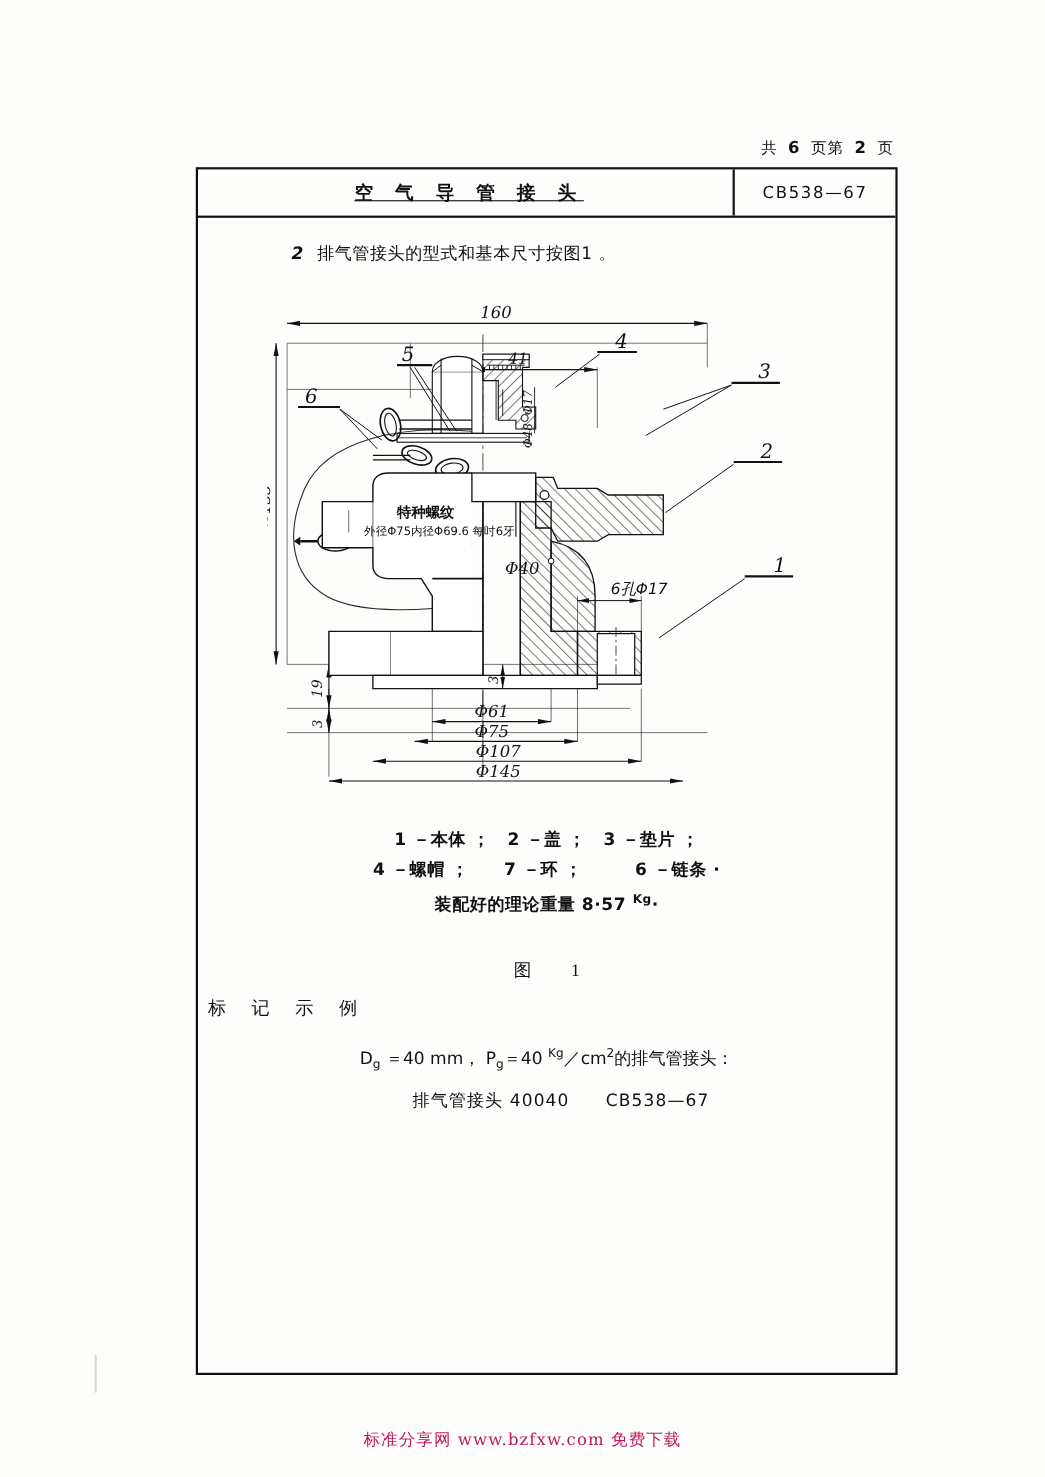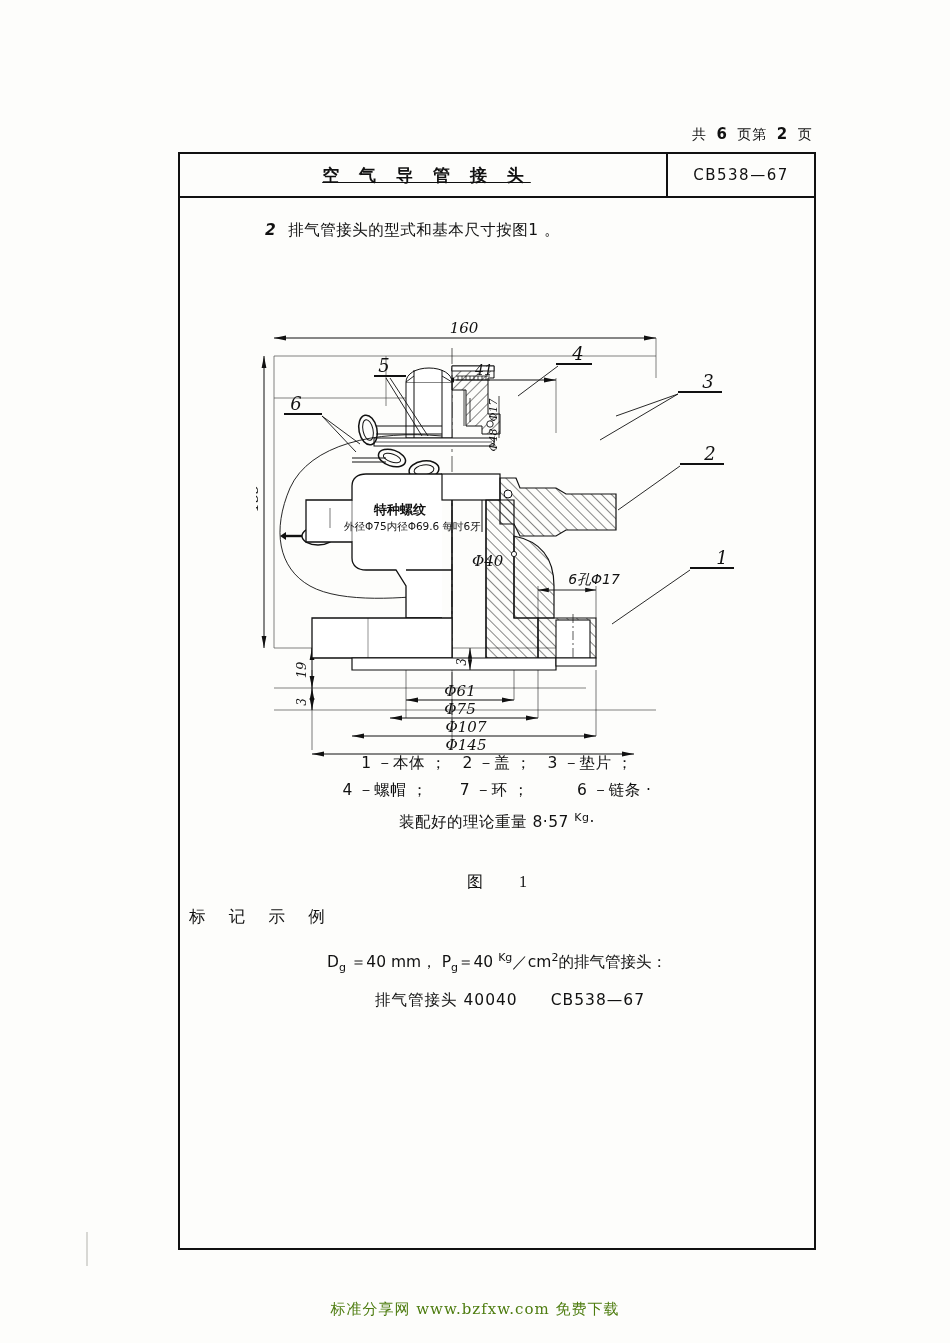--- a/index.html
+++ b/index.html
@@ -51,30 +51,30 @@
   .doc-code{font-size:15px;letter-spacing:1.5px;white-space:nowrap;}
 
   
   .clause{
     position:absolute;left:85px;top:66px;
     font-size:15.5px;white-space:nowrap;letter-spacing:.5px;
   }
   .clause .idx{font-style:italic;font-weight:700;margin-right:12px;}
 
   
-  .drawing{position:absolute;left:76px;top:120px;width:520px;height:460px;margin-top:44px;}
+  .drawing{position:absolute;left:63px;top:120px;width:520px;height:460px;}
   .dwg-svg{position:absolute;left:0;top:0;}
 
   
   .legend{
     position:absolute;left:0;right:0;top:596px;
     text-align:center;font-size:15.5px;line-height:27px;
     letter-spacing:.5px;
   }
-  .legend .ln{white-space:nowrap;}
+  .legend .ln{white-space:nowrap;font-weight:bold;}
   .legend .sup{font-size:11px;vertical-align:super;}
   .figno{
     position:absolute;left:0;right:0;top:718px;
     text-align:center;font-size:16px;letter-spacing:10px;text-indent:10px;font-family:Liberation Serif, serif;
   }
   .mark-title{
     position:absolute;left:0;right:0;top:752px;
     text-align:left;font-size:16.5px;letter-spacing:9px;text-indent:9px;
   }
   .mark-lines{
@@ -82,21 +82,21 @@
     text-align:center;font-size:15.5px;line-height:32px;
   }
   .mark-lines .ln{white-space:nowrap;}
   .mark-lines .ln2{padding-left:26px;letter-spacing:1px;}
   .sub{font-size:11px;vertical-align:sub;}
   .sup{font-size:11px;vertical-align:super;}
 
   
   .watermark{
     position:absolute;left:0;right:0;top:1300px;
-    text-align:center;color:#4d7c0f;font-size:15px;letter-spacing:1px;
+    text-align:center;color:#be185d;font-size:15px;letter-spacing:1px;
     font-family:"DejaVu Serif","Liberation Serif",serif;
   }
   
   .edgemark{position:absolute;background:#d8d8d4;}
 </style>
 </head>
 <body>
 
 <div class="page">
 

